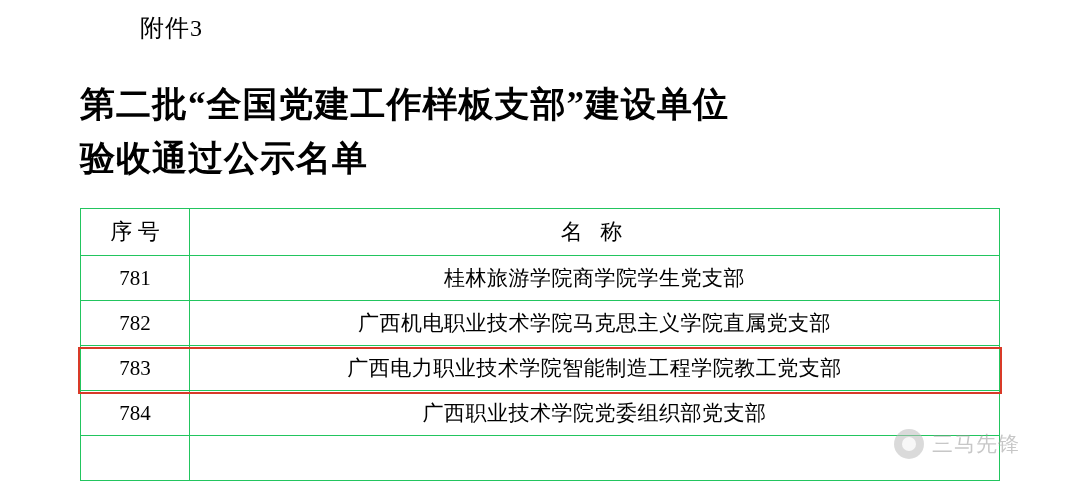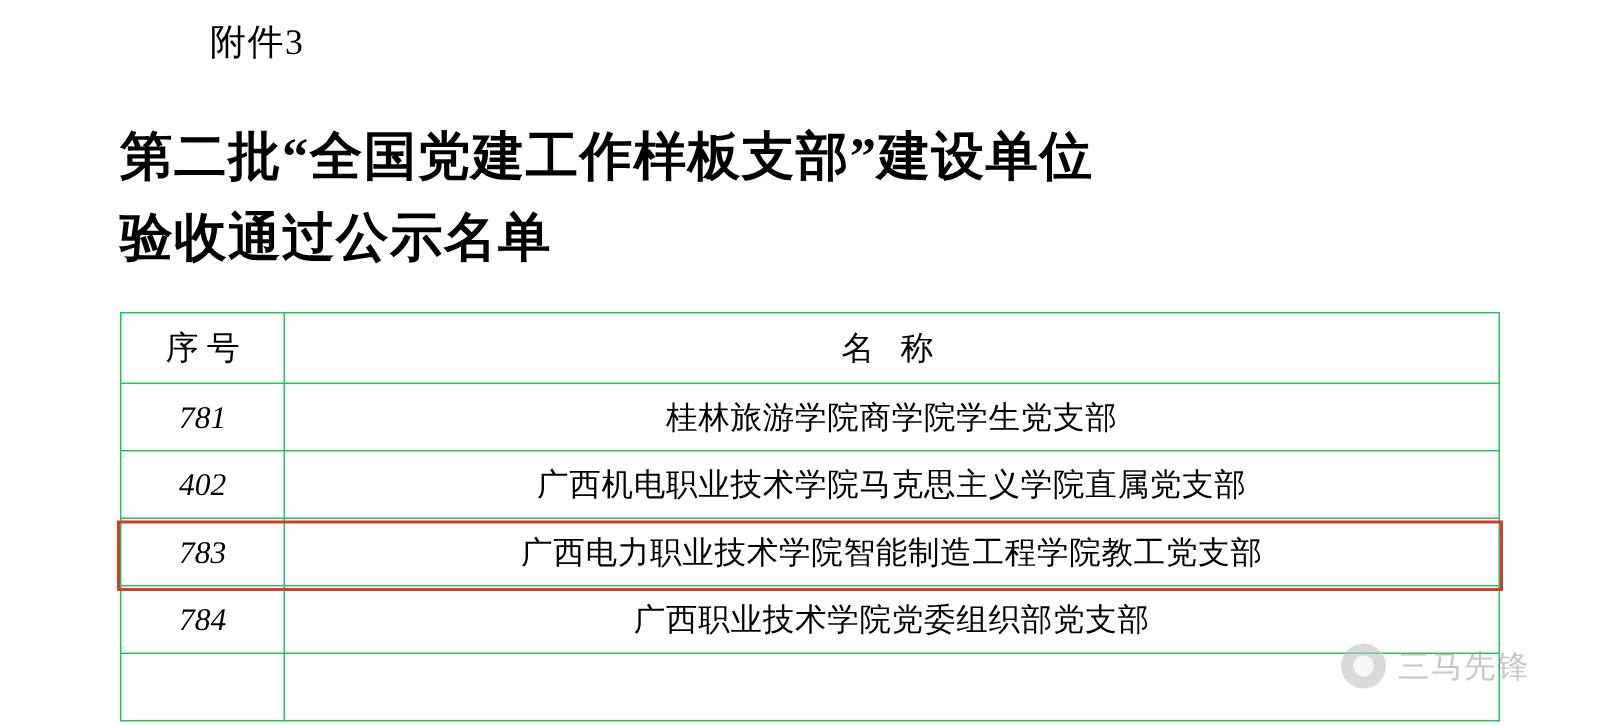--- a/index.html
+++ b/index.html
@@ -77,21 +77,20 @@
     height: 46px;
   }
   .col-no {
     width: 108px;
   }
   .hdr-name {
     letter-spacing: 6px;
   }
   .row-label {
     font-size: 22px;
-    font-style: italic;
   }
   .row-name {
     font-size: 21px;
     letter-spacing: 0.5px;
   }
 
   
   .highlight-box {
     position: absolute;
     left: 78px;
@@ -156,21 +155,21 @@
           <th class="col-no">序  号</th>
           <th class="hdr-name">名    称</th>
         </tr>
       </thead>
       <tbody>
         <tr>
           <td class="row-label">781</td>
           <td class="row-name">桂林旅游学院商学院学生党支部</td>
         </tr>
         <tr>
-          <td class="row-label">402</td>
+          <td class="row-label">782</td>
           <td class="row-name">广西机电职业技术学院马克思主义学院直属党支部</td>
         </tr>
         <tr>
           <td class="row-label">783</td>
           <td class="row-name">广西电力职业技术学院智能制造工程学院教工党支部</td>
         </tr>
         <tr>
           <td class="row-label">784</td>
           <td class="row-name">广西职业技术学院党委组织部党支部</td>
         </tr>

